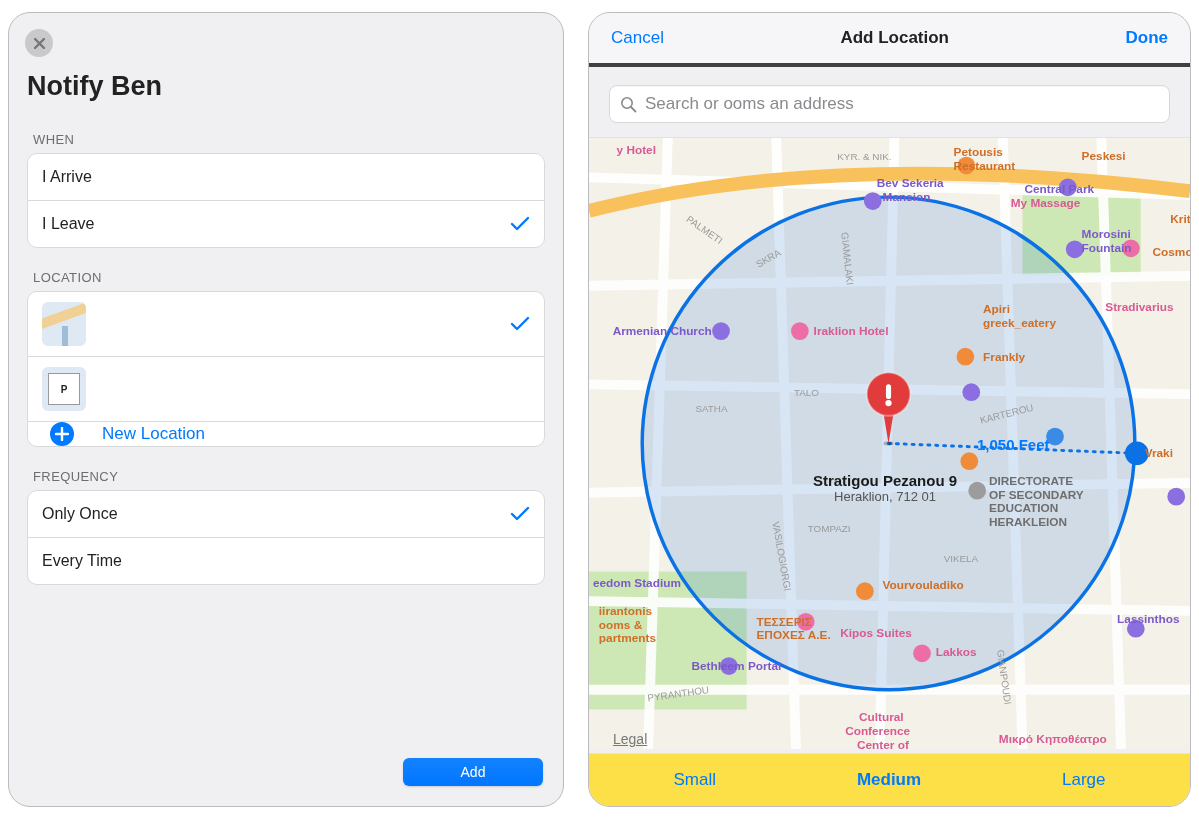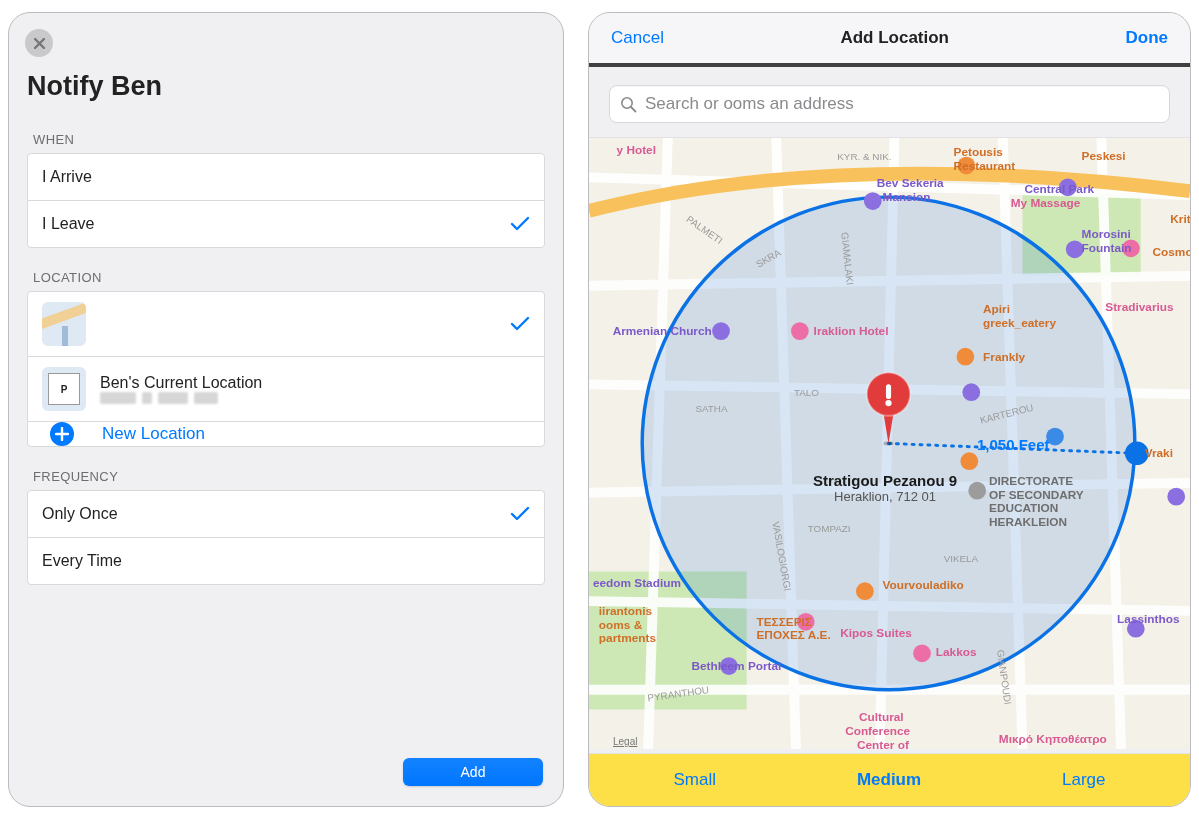--- a/index.html
+++ b/index.html
@@ -18,21 +18,21 @@
   .right{width:610px;height:795px;display:flex;flex-direction:column;}
 
   
   .close-btn{width:28px;height:28px;border-radius:50%;background:#c9c9cc;color:#76767a;display:flex;align-items:center;justify-content:center;font-size:15px;font-weight:800;position:absolute;top:16px;left:16px;}
 
   .title{font-size:27px;font-weight:700;text-align:left;margin-top:40px;margin-bottom:30px;}
 
   .sect-header{font-size:13px;letter-spacing:0.4px;color:var(--header);padding:0 6px 6px;}
   .sect{margin-bottom:22px;}
 
-  .card{background:#fff;border:1px solid var(--border);border-radius:4px;overflow:hidden;}
+  .card{background:#fff;border:1px solid var(--border);border-radius:10px;overflow:hidden;}
   .row{display:flex;align-items:center;padding:12px 14px;font-size:16px;position:relative;min-height:22px;}
   .row + .row{border-top:1px solid var(--border);}
   .row.tall{padding:10px 14px;}
   .row.tall .thumb{width:44px;height:44px;border-radius:6px;background:#dfe9f3;margin-right:14px;flex-shrink:0;position:relative;overflow:hidden;}
   .stack{display:flex;flex-direction:column;}
   .primary{font-size:16px;}
   .secondary{font-size:13.5px;color:var(--muted);margin-top:1px;}
   .check{margin-left:auto;color:var(--blue);}
   .check svg{display:block;}
   .plus{width:24px;height:24px;border-radius:50%;background:var(--blue);color:#fff;display:flex;align-items:center;justify-content:center;margin-left:8px;margin-right:28px;font-size:20px;font-weight:700;flex-shrink:0;}
@@ -57,21 +57,21 @@
   .map-bg{position:absolute;inset:0;}
 
   .size-tabs{height:52px;display:flex;align-items:center;justify-content:space-around;border-top:1px solid #e2e2e4;background:#fde047;font-size:17px;color:var(--blue);padding:0 14px;}
   .size-tabs .m{font-weight:600;}
 
   .radius-label{position:absolute;font-size:15px;font-weight:700;color:var(--blue);background:transparent;}
   .pin-label{position:absolute;text-align:center;transform:translateX(-50%);}
   .pin-label .addr{font-weight:700;font-size:15px;color:#1a1a1a;white-space:nowrap;}
   .pin-label .city{font-size:13px;color:#555;white-space:nowrap;}
 
-  .legal{position:absolute;bottom:6px;left:10px;font-size:10px;color:#777;text-decoration:underline;padding-left:14px;}
+  .legal{position:absolute;bottom:6px;left:10px;font-size:14px;color:#777;text-decoration:underline;padding-left:14px;}
 
   
   .thumb .r1{position:absolute;top:8px;left:-6px;width:60px;height:10px;background:#f7c56b;transform:rotate(-20deg);opacity:0.7;}
   .thumb .r2{position:absolute;top:24px;left:20px;width:6px;height:30px;background:#a0bcd8;}
   .thumb2{background:#e8e8ec;}
   .thumb2 .sign{position:absolute;inset:6px;border:1px solid #999;background:#fff;display:flex;align-items:center;justify-content:center;font-size:10px;font-weight:700;}
 </style>
 </head>
 <body>
 
@@ -112,29 +112,20 @@
         <span class="check">
           <svg width="20" height="18" viewBox="0 0 20 18">
               <path d="M2 9 L7 14 L18 3" fill="none" stroke="#007aff" stroke-width="2.4" stroke-linecap="round" stroke-linejoin="round"></path>
             </svg>
         </span>
       </div>
       <div class="row tall">
         <div class="thumb thumb2">
             <div class="sign">P</div>
           </div>
-        <div class="stack">
-          <span class="primary">Ben's Current Location</span>
-          <span class="blurred">
-            <span style="width:36px"></span>
-              <span style="width:10px"></span>
-              <span style="width:30px"></span>
-              <span style="width:24px"></span>
-          </span>
-        </div>
       </div>
       <div class="row" style="padding:0 14px">
         <div class="plus">
           <svg width="14" height="14" viewBox="0 0 14 14">
               <path d="M7 1 V13 M1 7 H13" stroke="#fff" stroke-width="2.4" stroke-linecap="round"></path>
             </svg>
         </div>
         <span class="newloc">New Location</span>
       </div>
     </div>

